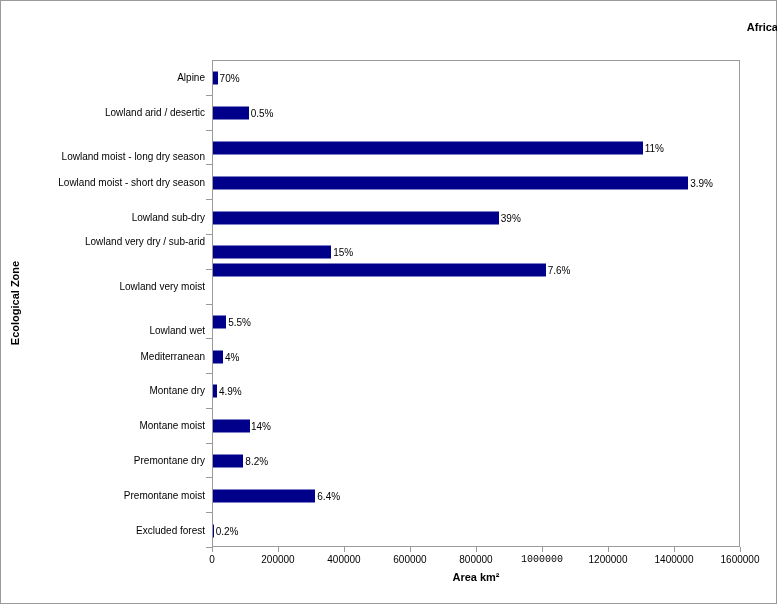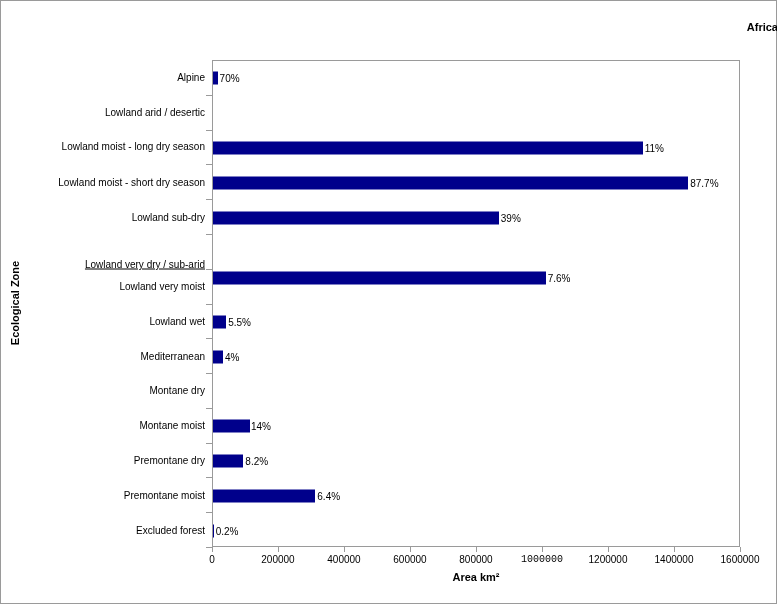--- a/index.html
+++ b/index.html
@@ -138,62 +138,74 @@
 
 <div id="chart-root">
 
   <div id="chart-title">Africa</div>
 
   <div id="y-axis-title">Ecological Zone</div>
 
   <div id="cat-labels">
       <div class="cat-label" style="top: 17.3929px;">Alpine</div>
       <div class="cat-label" style="top: 52.1786px;">Lowland arid / desertic</div>
-      <div class="cat-label" style="top: 86px; margin-left: 32px;">Lowland moist - long dry season</div>
+      <div class="cat-label" style="top: 96px; margin-left: 32px;">Lowland moist - long dry season</div>
       <div class="cat-label" style="top: 121.75px;">Lowland moist - short dry season</div>
       <div class="cat-label" style="top: 156.536px;">Lowland sub-dry</div>
-      <div class="cat-label" style="top: 204px; text-decoration: underline;">Lowland very dry / sub-arid</div>
+      <div class="cat-label" style="top: 181px;">Lowland very dry / sub-arid</div>
       <div class="cat-label" style="top: 226.107px;">Lowland very moist</div>
-      <div class="cat-label" style="top: 261px;">Lowland wet</div>
+      <div class="cat-label" style="top: 270px;">Lowland wet</div>
       <div class="cat-label" style="top: 295.679px;">Mediterranean</div>
       <div class="cat-label" style="top: 330.464px;">Montane dry</div>
       <div class="cat-label" style="top: 365.25px;">Montane moist</div>
       <div class="cat-label" style="top: 400.036px;">Premontane dry</div>
       <div class="cat-label" style="top: 434.821px;">Premontane moist</div>
       <div class="cat-label" style="top: 469.607px;">Excluded forest</div>
     </div>
 
   <div id="plot-area">
       <div class="bar-row" style="top: 0px; height: 34.7857px;">
         <div class="bar" style="width: 4.62px; background: rgb(0, 0, 139);"></div>
         <div class="bar-label" style="left: 4.62px;">70%</div>
       </div>
+      <div class="bar-row" style="top: 34.7857px; height: 34.7857px;">
+        <div class="bar" style="width: 35.64px; background: rgb(0, 0, 139);"></div>
+        <div class="bar-label" style="left: 35.64px;">0.5%</div>
+      </div>
       <div class="bar-row" style="top: 69.5714px; height: 34.7857px;">
         <div class="bar" style="width: 429.66px; background: rgb(0, 0, 139);"></div>
         <div class="bar-label" style="left: 429.66px;">11%</div>
       </div>
       <div class="bar-row" style="top: 104.357px; height: 34.7857px;">
         <div class="bar" style="width: 475.2px; background: rgb(0, 0, 139);"></div>
-        <div class="bar-label" style="left: 475.2px;">87.7%</div>
+        <div class="bar-label" style="left: 475.2px;">3.9%</div>
       </div>
       <div class="bar-row" style="top: 139.143px; height: 34.7857px;">
         <div class="bar" style="width: 285.78px; background: rgb(0, 0, 139);"></div>
         <div class="bar-label" style="left: 285.78px;">39%</div>
       </div>
-      <div class="bar-row" style="top: 200px; height: 34.7857px;">
+      <div class="bar-row" style="top: 173.929px; height: 34.7857px;">
+        <div class="bar" style="width: 118.14px; background: rgb(0, 0, 139);"></div>
+        <div class="bar-label" style="left: 118.14px;">15%</div>
+      </div>
+      <div class="bar-row" style="top: 192px; height: 34.7857px;">
         <div class="bar" style="width: 332.64px; background: rgb(0, 0, 139);"></div>
         <div class="bar-label" style="left: 332.64px;">7.6%</div>
       </div>
       <div class="bar-row" style="top: 243.5px; height: 34.7857px;">
         <div class="bar" style="width: 13.2px; background: rgb(0, 0, 139);"></div>
         <div class="bar-label" style="left: 13.2px;">5.5%</div>
       </div>
       <div class="bar-row" style="top: 278.286px; height: 34.7857px;">
         <div class="bar" style="width: 9.9px; background: rgb(0, 0, 139);"></div>
         <div class="bar-label" style="left: 9.9px;">4%</div>
+      </div>
+      <div class="bar-row" style="top: 313.071px; height: 34.7857px;">
+        <div class="bar" style="width: 3.96px; background: rgb(0, 0, 139);"></div>
+        <div class="bar-label" style="left: 3.96px;">4.9%</div>
       </div>
       <div class="bar-row" style="top: 347.857px; height: 34.7857px;">
         <div class="bar" style="width: 36.96px; background: rgb(0, 0, 139);"></div>
         <div class="bar-label" style="left: 36px;">14%</div>
       </div>
       <div class="bar-row" style="top: 382.643px; height: 34.7857px;">
         <div class="bar" style="width: 30.36px; background: rgb(0, 0, 139);"></div>
         <div class="bar-label" style="left: 30.36px;">8.2%</div>
       </div>
       <div class="bar-row" style="top: 417.429px; height: 34.7857px;">

